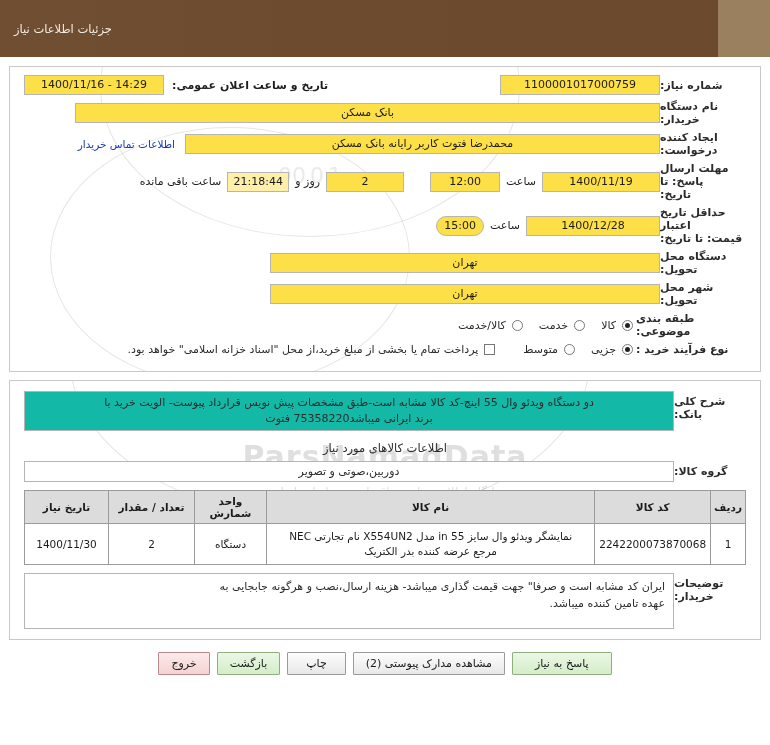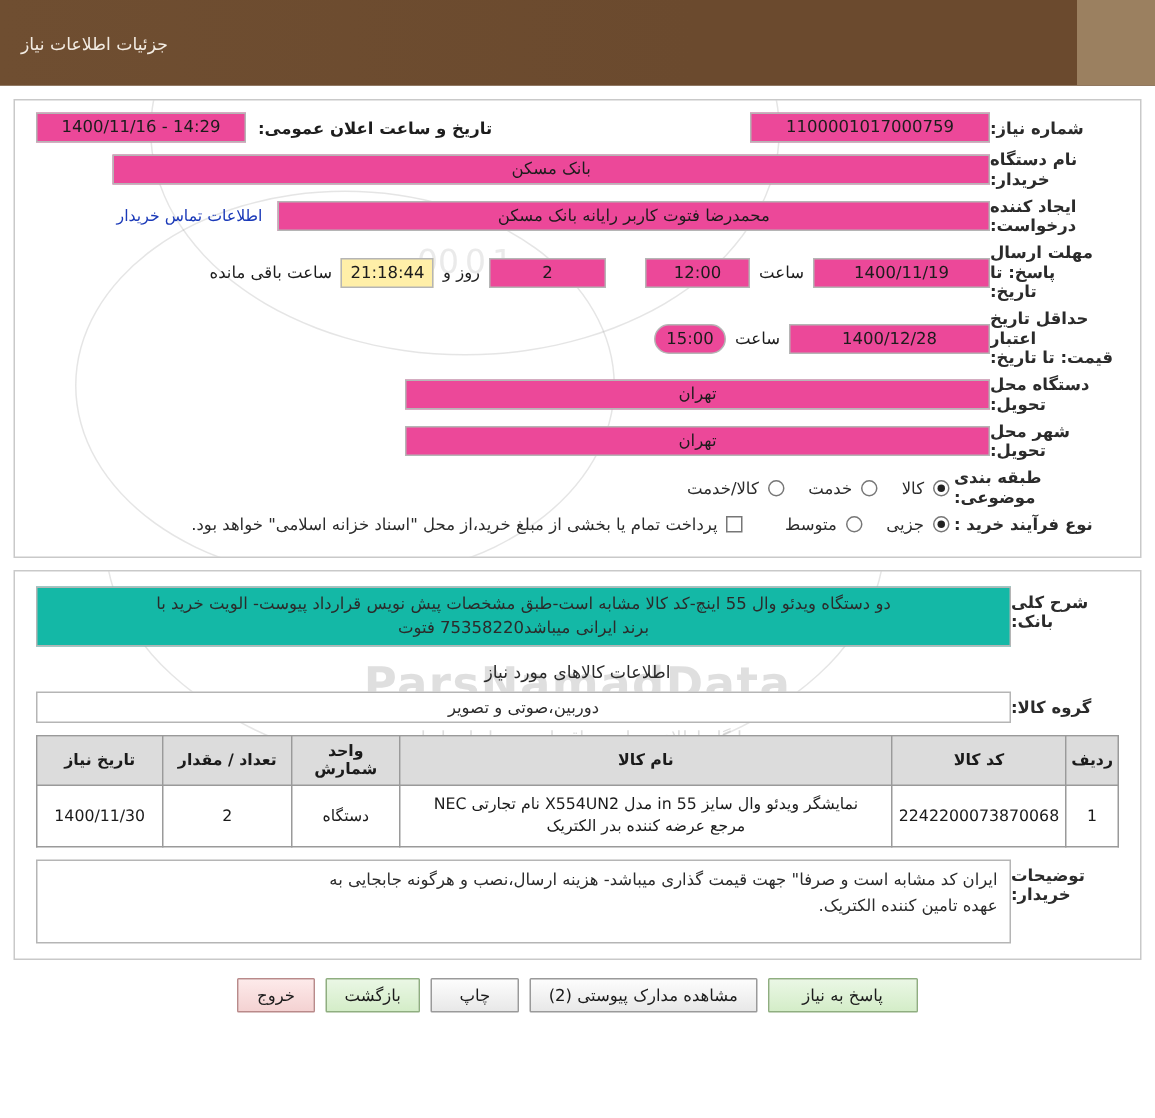--- a/index.html
+++ b/index.html
@@ -60,21 +60,21 @@
   .wm-curve {
     position: absolute; border: 1px solid rgba(160,160,160,0.28);
     border-radius: 50%;
   }
   .lbl {
     font-size: 11px; color: #1d1d1d; text-align: left;
     white-space: nowrap; font-weight: bold;
   }
   .lbl.small { font-weight: normal; }
   .fld {
-    border: 1px solid #b5b5b5; background: #ec4899;
+    border: 1px solid #b5b5b5; background: #fde047;
     height: 20px; line-height: 18px;
     padding: 0 5px; font-size: 11px;
     text-align: center; color: #1c1c1c;
     overflow: hidden; white-space: nowrap;
   }
   .fld.num { direction: ltr; }
   .fld.yellow { background: #ffefa8; }
   .link { color: #1a39b8; font-size: 10.5px; text-decoration: none; white-space: nowrap; }
 
   
@@ -305,21 +305,21 @@
           <td>2</td>
           <td style="direction:ltr;">1400/11/30</td>
         </tr>
       </tbody>
     </table>
 
     <div class="notes-row">
       <div class="notes-label">توضیحات خریدار:</div>
       <div class="notes-box">
         <div>ایران کد مشابه است و صرفا" جهت قیمت گذاری میباشد- هزینه ارسال،نصب و هرگونه جابجایی به</div>
-        <div>عهده تامین کننده الکتریک.</div>
+        <div>عهده تامین کننده میباشد.</div>
       </div>
     </div>
   </div>
 
   <div class="footer">
     <button class="btn green wide">پاسخ به نیاز</button>
     <button class="btn">مشاهده مدارک پیوستی (2)</button>
     <button class="btn" style="padding:4px 18px;">چاپ</button>
     <button class="btn green">بازگشت</button>
     <button class="btn red">خروج</button>

